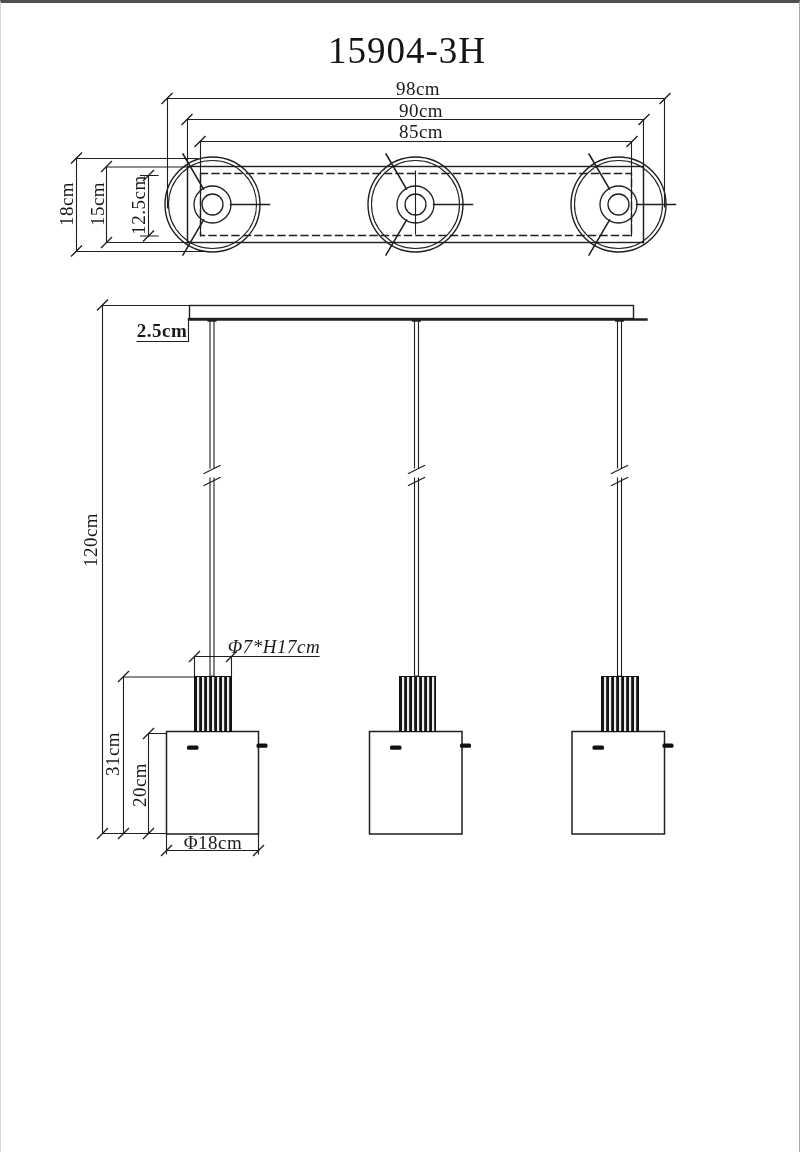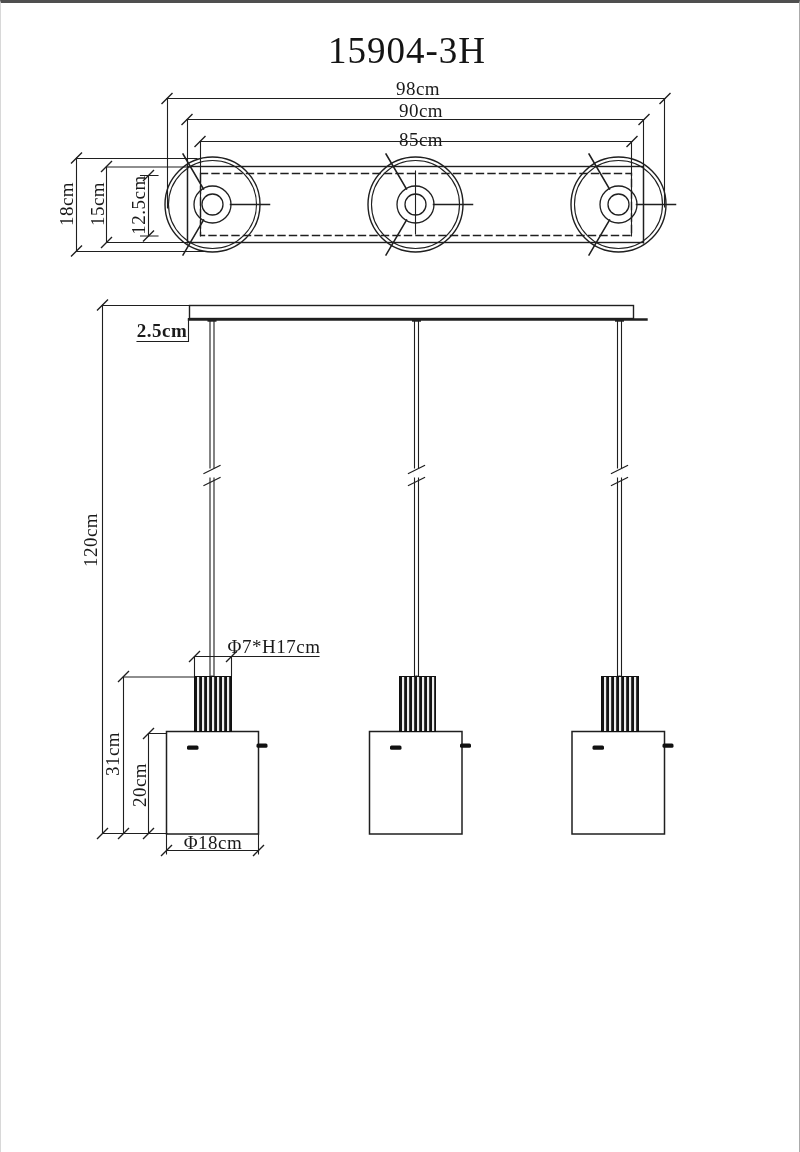--- a/index.html
+++ b/index.html
@@ -165,25 +165,25 @@
       </g>
     </g>
   </svg>
 
   <div class="cyl" style="left:193px;top:673px;width:37.5px;height:56px;"></div>
   <div class="cyl" style="left:398px;top:673px;width:37px;height:56px;"></div>
   <div class="cyl" style="left:600px;top:673px;width:37.5px;height:56px;"></div>
 
   <div class="lbl" style="left:417px;top:85px;">98cm</div>
   <div class="lbl" style="left:420px;top:106.5px;">90cm</div>
-  <div class="lbl" style="left:420px;top:136px;text-align:right;">85cm</div>
+  <div class="lbl" style="left:420px;top:128px;text-align:right;">85cm</div>
   <div class="lbl rot" style="left:65px;top:201px;">18cm</div>
   <div class="lbl rot" style="left:96px;top:201px;">15cm</div>
   <div class="lbl rot" style="left:137px;top:202px;">12.5cm</div>
 
   <div class="lbl" style="left:161px;top:327px;font-weight:bold;">2.5cm</div>
   <div class="lbl rot" style="left:89px;top:537px;">120cm</div>
-  <div class="lbl" style="left:273px;top:643px;">Φ7*H17cm</div>
+  <div class="lbl" style="left:273px;top:643px;font-style:italic;">Φ7*H17cm</div>
   <div class="lbl rot" style="left:111px;top:751px;">31cm</div>
   <div class="lbl rot" style="left:138px;top:782px;">20cm</div>
   <div class="lbl" style="left:212px;top:839px;font-family:Liberation Serif, serif;">Φ18cm</div>
 
 </div>
 
 </body></html>

